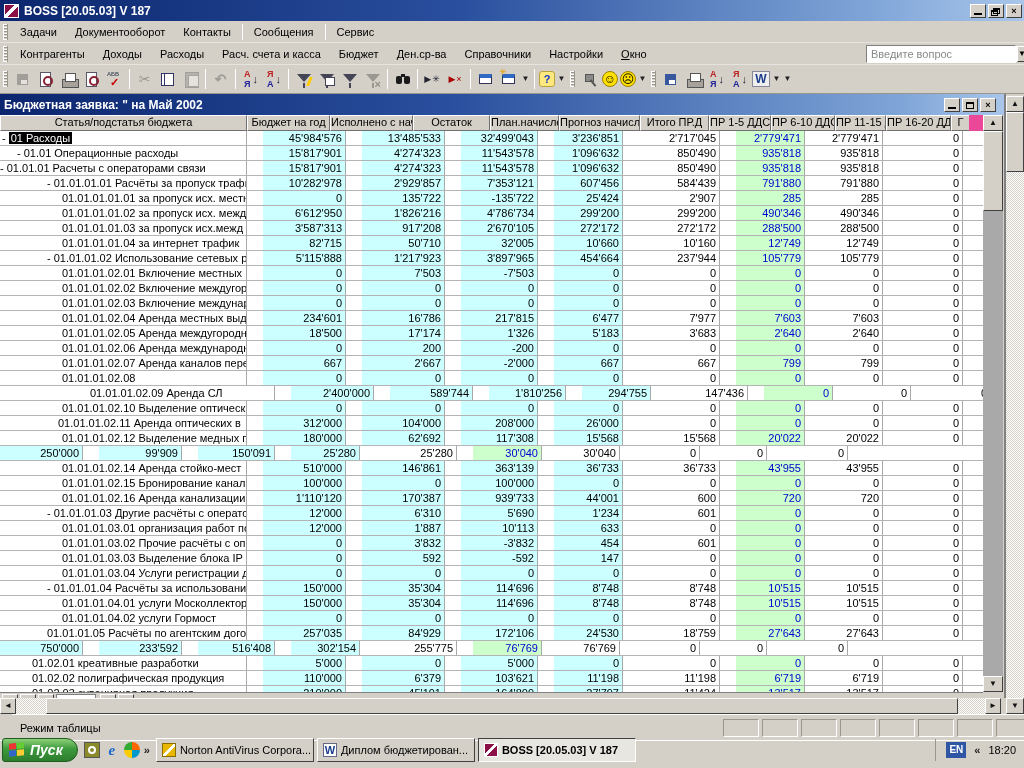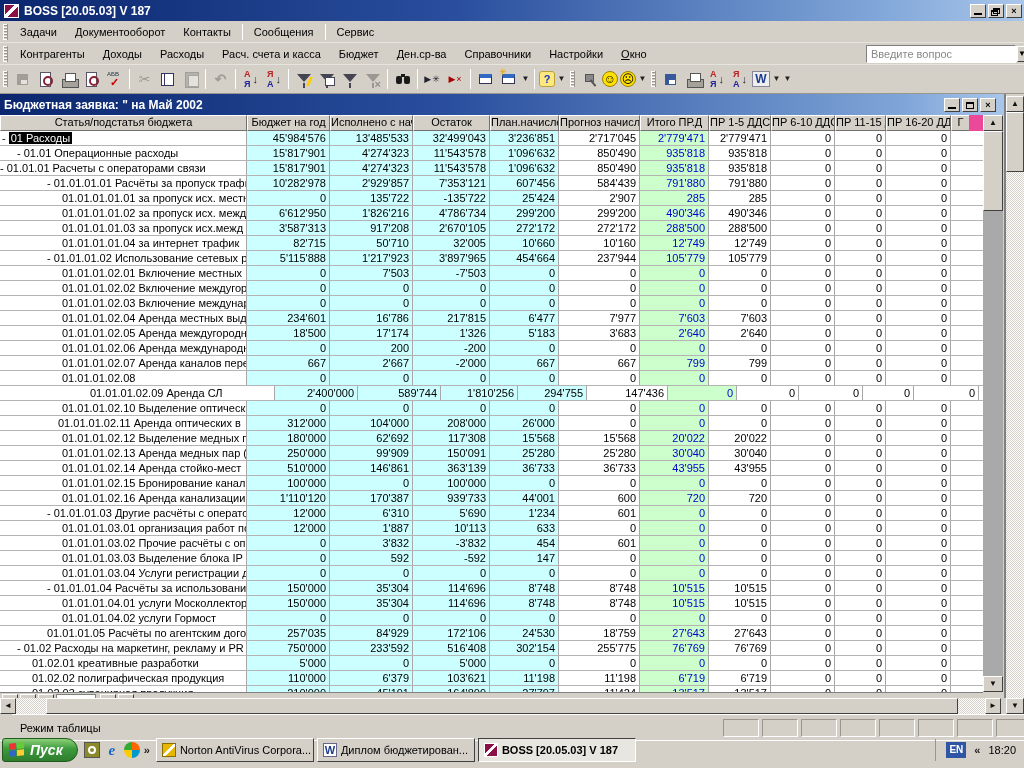--- a/index.html
+++ b/index.html
@@ -74,21 +74,21 @@
 
   
   .docwin{position:absolute;left:0;top:94px;width:1006px;height:604px;background:#d4d0c8;border-right:2px solid #808080;overflow:hidden;}
   .doctitle{position:absolute;left:0;top:0;width:100%;height:21px;
     background:linear-gradient(90deg,#0b266e,#2a4f9e 45%,#7fa5d8 90%,#a9c6ea);
     color:#fff;font-weight:bold;font-size:12px;display:flex;align-items:center;padding:0 4px;}
   .doctitle .winbtns{margin-right:4px;}
   .tablewrap{position:absolute;left:0;top:21px;width:983px;height:577px;background:#ec4899;overflow:hidden;}
   .thead{display:flex;height:16px;}
   .hc{background:#d4d0c8;border:1px solid;border-color:#fff #707070 #707070 #fff;text-align:center;font-size:11px;line-height:13px;height:16px;overflow:hidden;white-space:nowrap;flex-shrink:0;}
-  .trow{display:flex;height:15px;border-bottom:1px solid #b4b4b4;background:#fff;}
+  .trow{display:flex;height:15px;border-bottom:1px solid #b4b4b4;background:#fff;gap:16px;}
   .cell{height:14px;line-height:14px;font-size:11px;white-space:nowrap;overflow:hidden;flex-shrink:0;border-right:1px solid #a8a8a8;}
   .lcell{background:#fff;padding-right:2px;}
   .vc{text-align:right;padding-right:3px;}
   .bg-cy{background:#ccffff;}
   .bg-gr{background:#ccffcc;color:#0000d0;}
   .sel{background:#000;color:#fff;padding:0 2px;}
   .col0{width:247px}.col1{width:83px}.col2{width:83px}.col3{width:77px}.col4{width:69px}.col5{width:81px}
   .col6{width:69px}.col7{width:62px}.col8{width:64px}.col9{width:51px}.col10{width:65px}.col11{width:18px;border-right:0;}
 
   
@@ -552,21 +552,20 @@
             <div class="cell vc col4 bg-cy">15'568</div>
             <div class="cell vc col5 ">15'568</div>
             <div class="cell vc col6 bg-gr">20'022</div>
             <div class="cell vc col7 ">20'022</div>
             <div class="cell vc col8 ">0</div>
             <div class="cell vc col9 ">0</div>
             <div class="cell vc col10 ">0</div>
             <div class="cell col11"></div>
           </div>
           <div class="trow">
-            <div class="cell lcell col0" style="padding-left: 62px;">01.01.01.02.13 Аренда медных пар (</div>
             <div class="cell vc col1 bg-cy">250'000</div>
             <div class="cell vc col2 bg-cy">99'909</div>
             <div class="cell vc col3 bg-cy">150'091</div>
             <div class="cell vc col4 bg-cy">25'280</div>
             <div class="cell vc col5 ">25'280</div>
             <div class="cell vc col6 bg-gr">30'040</div>
             <div class="cell vc col7 ">30'040</div>
             <div class="cell vc col8 ">0</div>
             <div class="cell vc col9 ">0</div>
             <div class="cell vc col10 ">0</div>
@@ -734,21 +733,20 @@
             <div class="cell vc col4 bg-cy">24'530</div>
             <div class="cell vc col5 ">18'759</div>
             <div class="cell vc col6 bg-gr">27'643</div>
             <div class="cell vc col7 ">27'643</div>
             <div class="cell vc col8 ">0</div>
             <div class="cell vc col9 ">0</div>
             <div class="cell vc col10 ">0</div>
             <div class="cell col11"></div>
           </div>
           <div class="trow">
-            <div class="cell lcell col0" style="padding-left: 17px;">- 01.02 Расходы на маркетинг, рекламу и PR</div>
             <div class="cell vc col1 bg-cy">750'000</div>
             <div class="cell vc col2 bg-cy">233'592</div>
             <div class="cell vc col3 bg-cy">516'408</div>
             <div class="cell vc col4 bg-cy">302'154</div>
             <div class="cell vc col5 ">255'775</div>
             <div class="cell vc col6 bg-gr">76'769</div>
             <div class="cell vc col7 ">76'769</div>
             <div class="cell vc col8 ">0</div>
             <div class="cell vc col9 ">0</div>
             <div class="cell vc col10 ">0</div>

